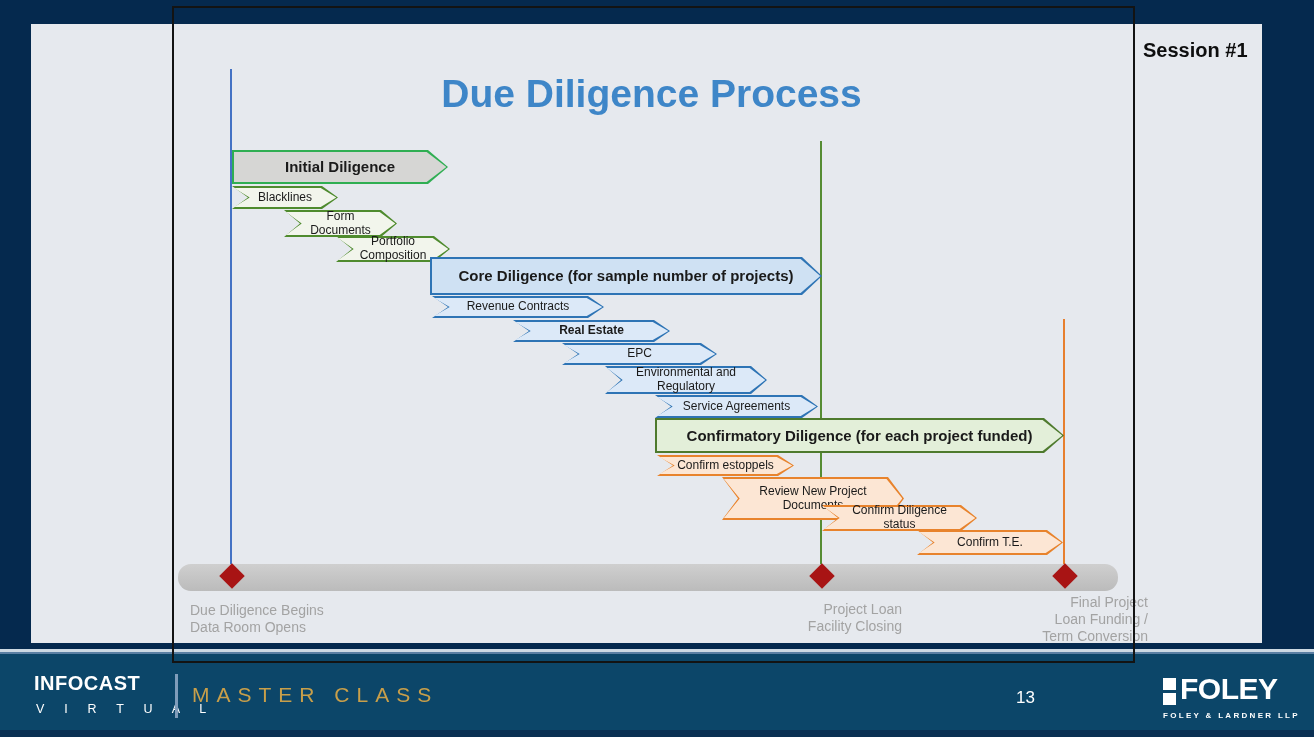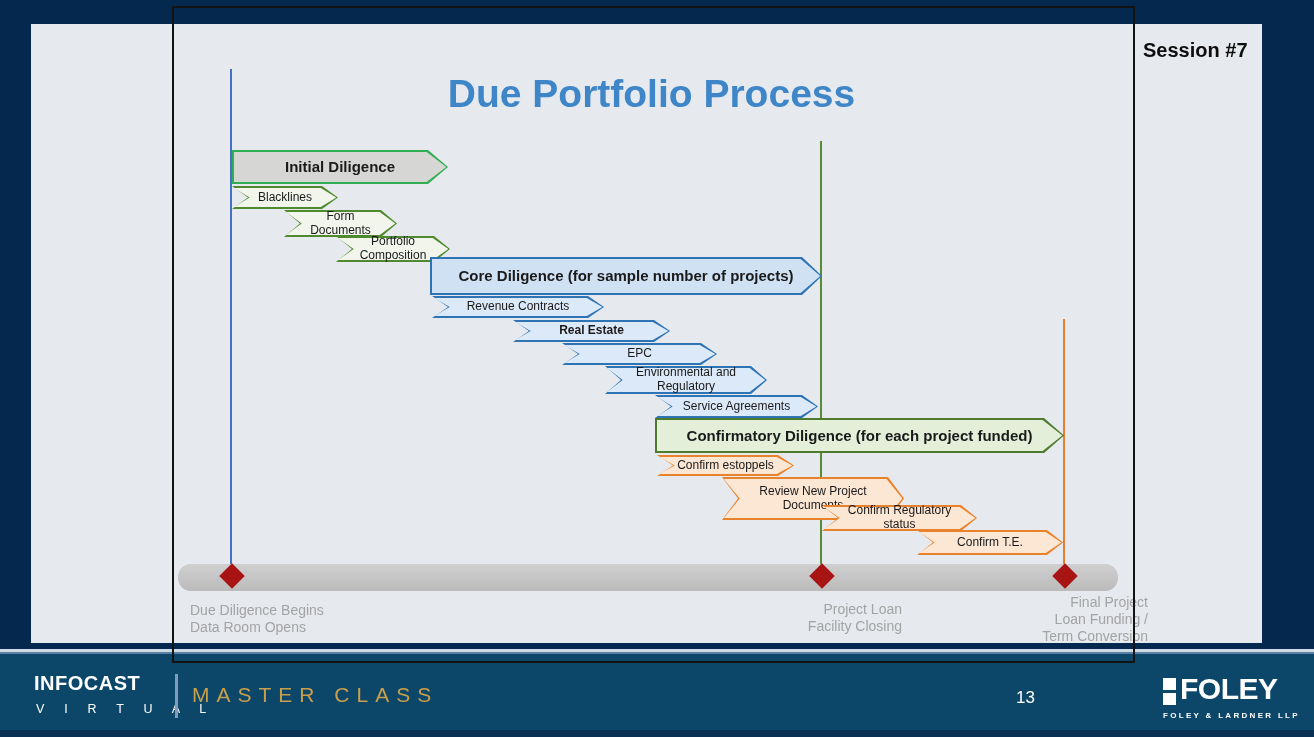--- a/index.html
+++ b/index.html
@@ -61,22 +61,22 @@
   .foley-block{width:13px;height:12px;background:#fff;z-index:11;}
   .foley-sub{left:1163px;top:711px;font-size:8px;font-weight:bold;letter-spacing:2.3px;color:#fff;z-index:11;}
 </style>
 </head>
 <body>
 
 <div class="canvas">
 
   <div class="abs slide"></div>
 
-  <div class="abs session">Session #7</div>
-  <div class="abs title">Due Portfolio Process</div>
+  <div class="abs session">Session #1</div>
+  <div class="abs title">Due Diligence Process</div>
 
   <div class="abs vline blue" style="left:230px;top:69px;height:497px;"></div>
   <div class="abs vline green" style="left:820px;top:141px;height:425px;"></div>
   <div class="abs vline orange" style="left:1063px;top:319px;height:247px;"></div>
 
   <div class="arrow hdr pal-initial" style="left:232px;top:150px;width:216px;height:34px;">
     <i class="shp"></i>
       <i class="shp in"></i>
     <span class="albl">Initial Diligence</span>
   </div>
@@ -138,21 +138,21 @@
     <span class="albl">Confirm estoppels</span>
   </div>
   <div class="arrow pal-orange" style="left:722px;top:477px;width:182px;height:43px;">
     <i class="shp"></i>
       <i class="shp in"></i>
     <span class="albl">Review New Project Documents</span>
   </div>
   <div class="arrow pal-orange" style="left:822px;top:505px;width:155px;height:26px;">
     <i class="shp"></i>
       <i class="shp in"></i>
-    <span class="albl">Confirm Regulatory status</span>
+    <span class="albl">Confirm Diligence status</span>
   </div>
   <div class="arrow pal-orange" style="left:917px;top:530px;width:146px;height:25px;">
     <i class="shp"></i>
       <i class="shp in"></i>
     <span class="albl">Confirm T.E.</span>
   </div>
 
   <div class="abs tbar"></div>
   <div class="abs diamond" style="left:223px;top:567px;"></div>
   <div class="abs diamond" style="left:813px;top:567px;"></div>

